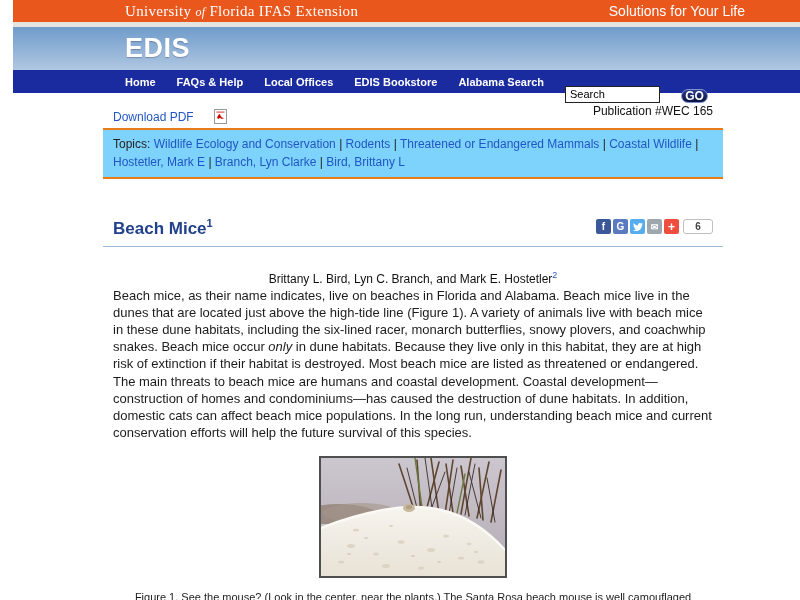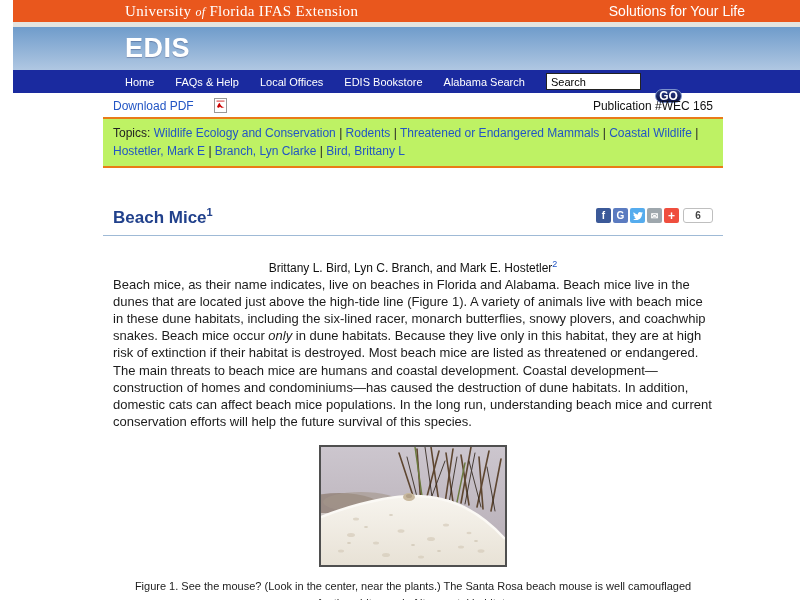--- a/index.html
+++ b/index.html
@@ -23,43 +23,43 @@
     height:43px; background:linear-gradient(#6F9CCB,#B0C7E2);
     display:flex; align-items:center; padding-left:112px;text-align:center;
   }
   .edis-title { color:#fff; font-size:27px; font-weight:bold; letter-spacing:.5px;
     text-shadow:0 1px 1px rgba(0,0,50,.25); }
   
   .navbar {
     height:23px; background:#1A2A9F; display:flex; align-items:center;
     padding:0 118px 0 112px; gap:21px;
   }
-  .nav-link { color:#fff; font-size:11px; font-weight:normal; text-decoration:none; white-space:nowrap; cursor:pointer; }
-  .nav-search { margin-left:auto; display:flex; align-items:center; gap:14px; }
+  .nav-link { color:#fff; font-size:11px; font-weight:bold; text-decoration:none; white-space:nowrap; cursor:pointer; }
+  .nav-search { margin-left:auto; display:flex; align-items:flex-end; gap:21px; }
   .search-input {
     width:95px; height:17px; border:1px solid #222; font-size:11px; padding:0 4px;
     font-family:"Liberation Sans", sans-serif; background:#fff; color:#000;
   }
   .go-btn {
     width:27px; height:14px; border-radius:9px; border:1px solid #7C92CC;
     background:linear-gradient(#2A3C8C,#0B1240); color:#fff; font-size:12px; font-weight:bold;
     display:flex; align-items:center; justify-content:center; cursor:pointer;
     font-family:"Liberation Sans", sans-serif;
     margin-top:28px;
   }
   
   .content { width:620px; margin-left:90px; }
   .download-row {
     display:flex; justify-content:space-between; align-items:center;
     padding:5px 10px 4px; font-size:12px;
   }
-  .download-link { color:#2255C4; text-decoration:none; display:inline-flex; align-items:center; gap:20px; cursor:pointer; }
+  .download-link { color:#2255C4; text-decoration:none; display:inline-flex; align-items:center; gap:20px; cursor:pointer;margin-top:11px; }
   .pub-number { color:#111; font-size:12px; }
   .topics-box {
-    background:#bef264; border-top:2px solid #E97B17; border-bottom:2px solid #E97B17;
+    background:#7dd3fc; border-top:2px solid #E97B17; border-bottom:2px solid #E97B17;
     padding:5px 10px 6px; font-size:12px; line-height:18px; color:#222;
   }
   .topic-link { color:#2255C4; text-decoration:none; cursor:pointer; }
   .topic-sep { color:#222; }
   
   .title-row {
     margin-top:38px; display:flex; justify-content:space-between; align-items:flex-start;
     border-bottom:1px solid #9FBAD6; padding:0 10px 7px;
   }
   .article-title { color:#21418C; font-size:17px; font-weight:bold; }

